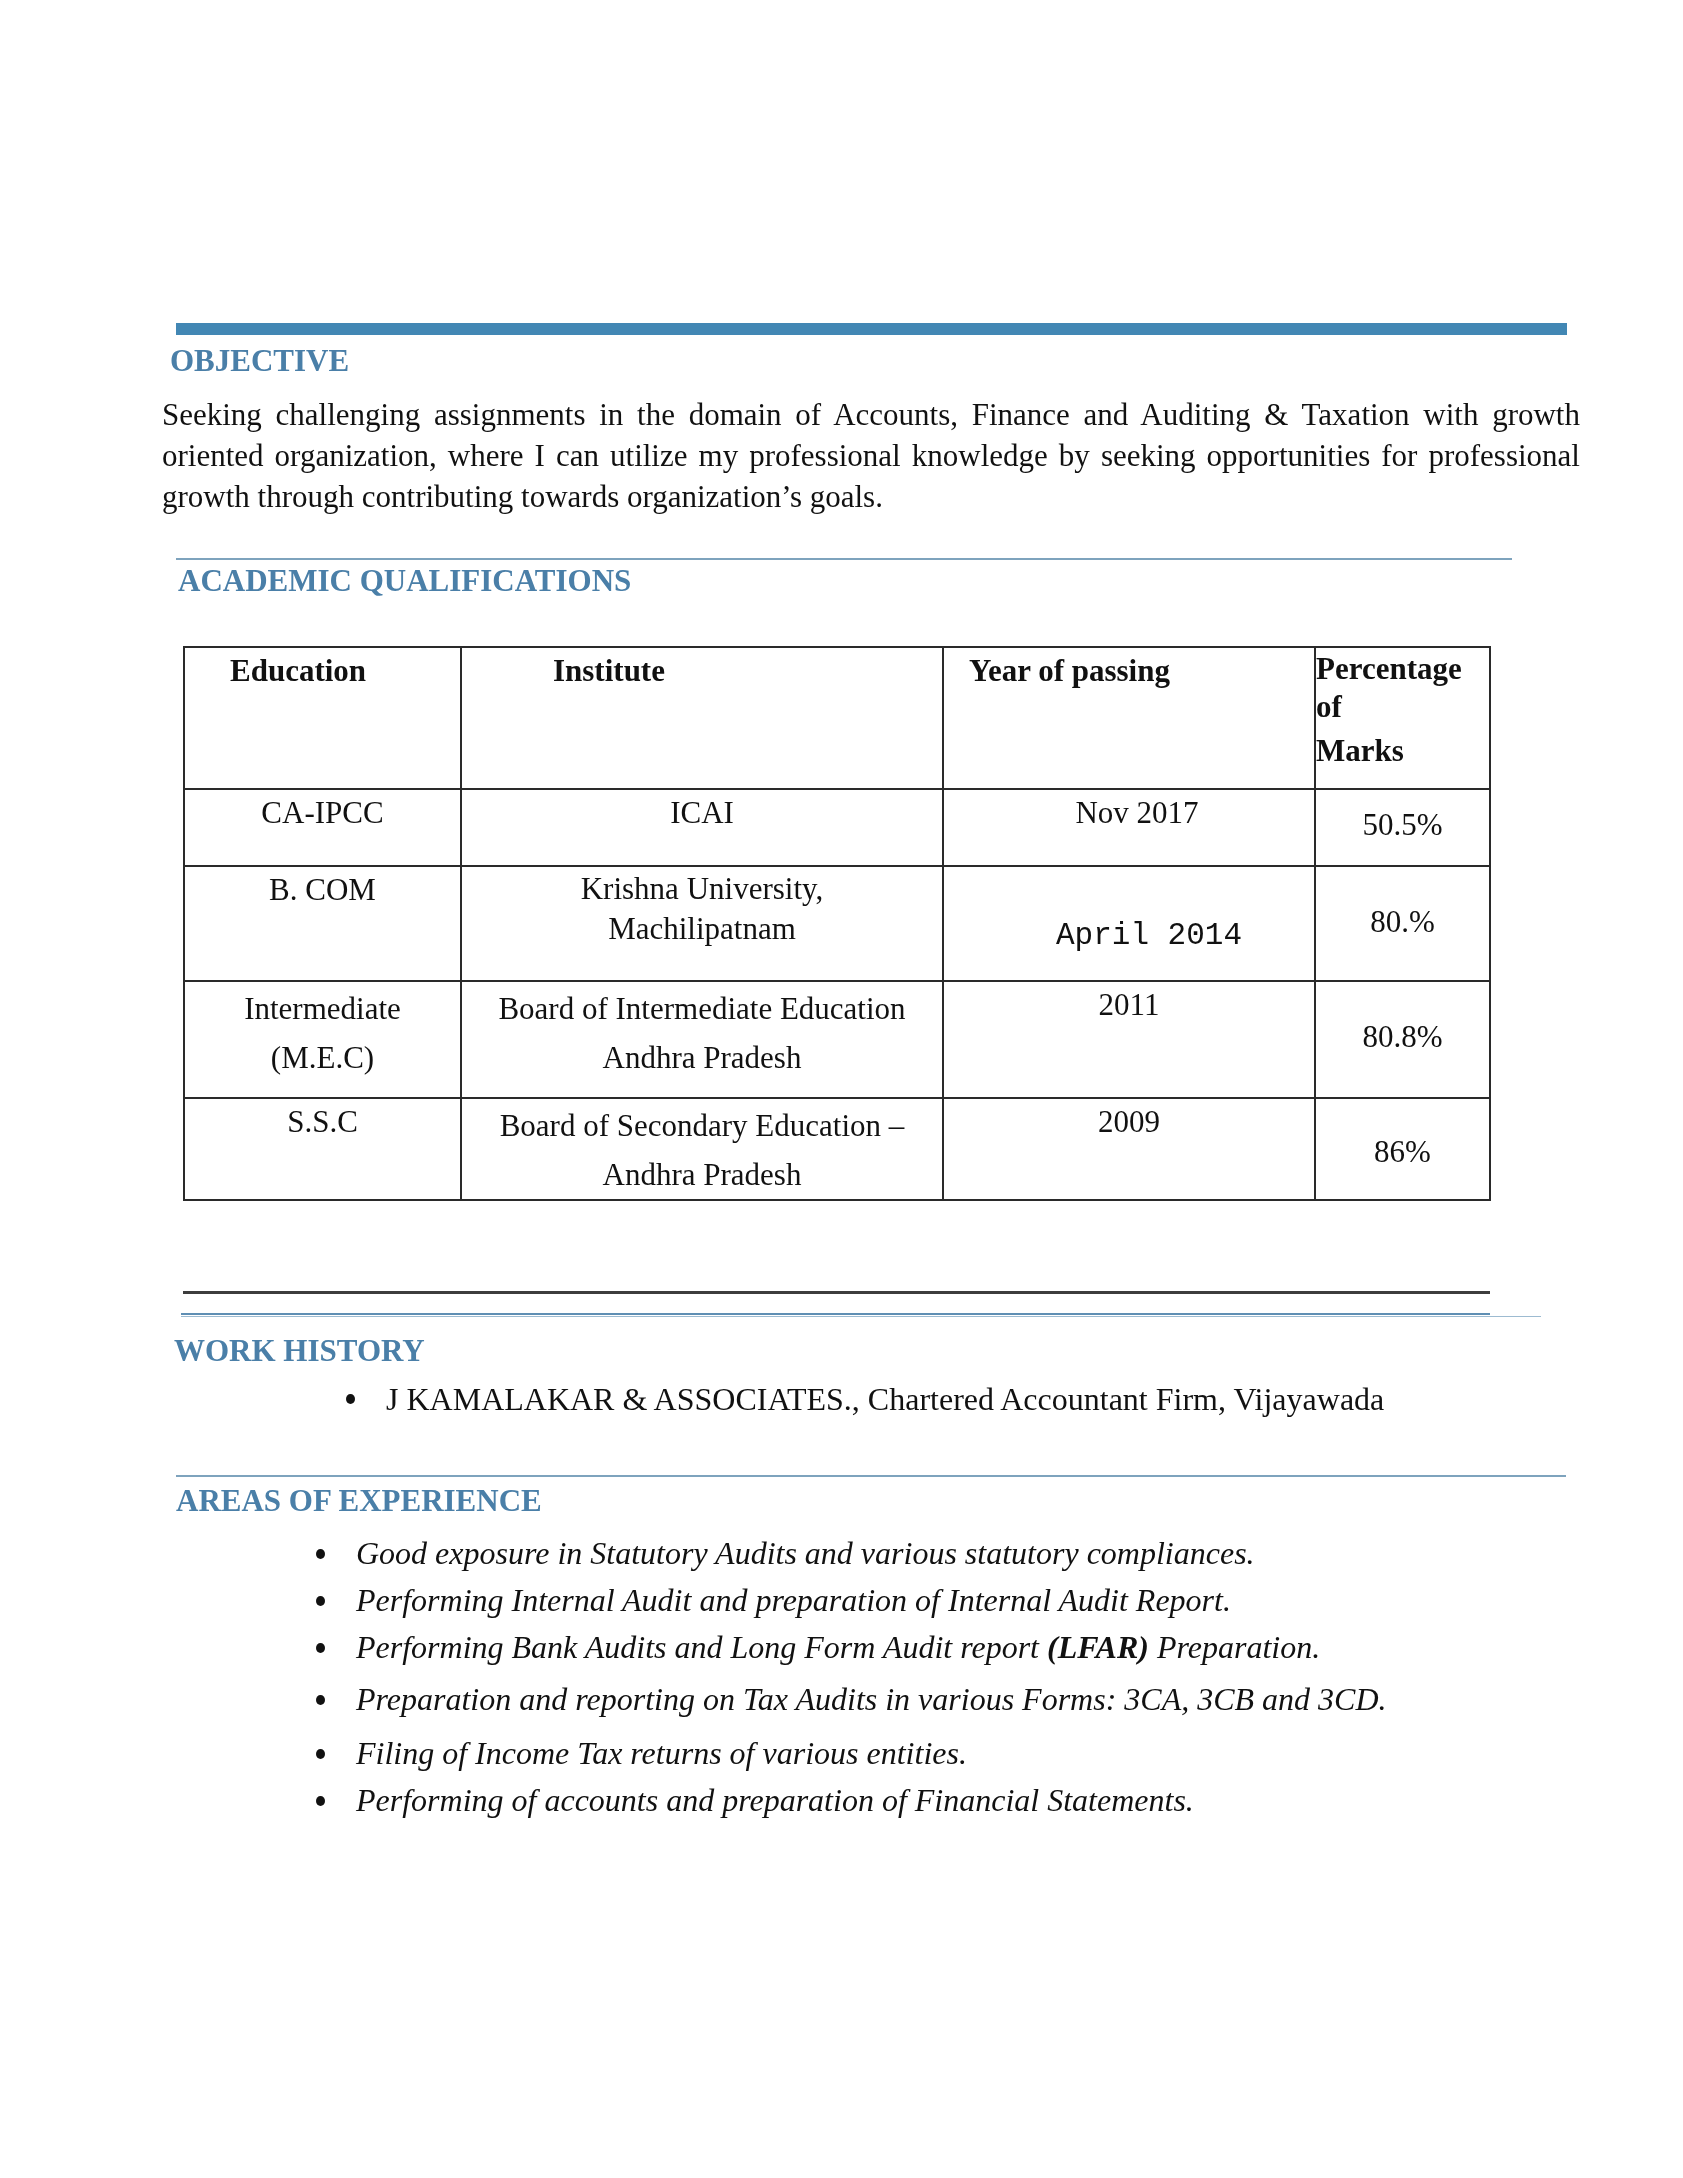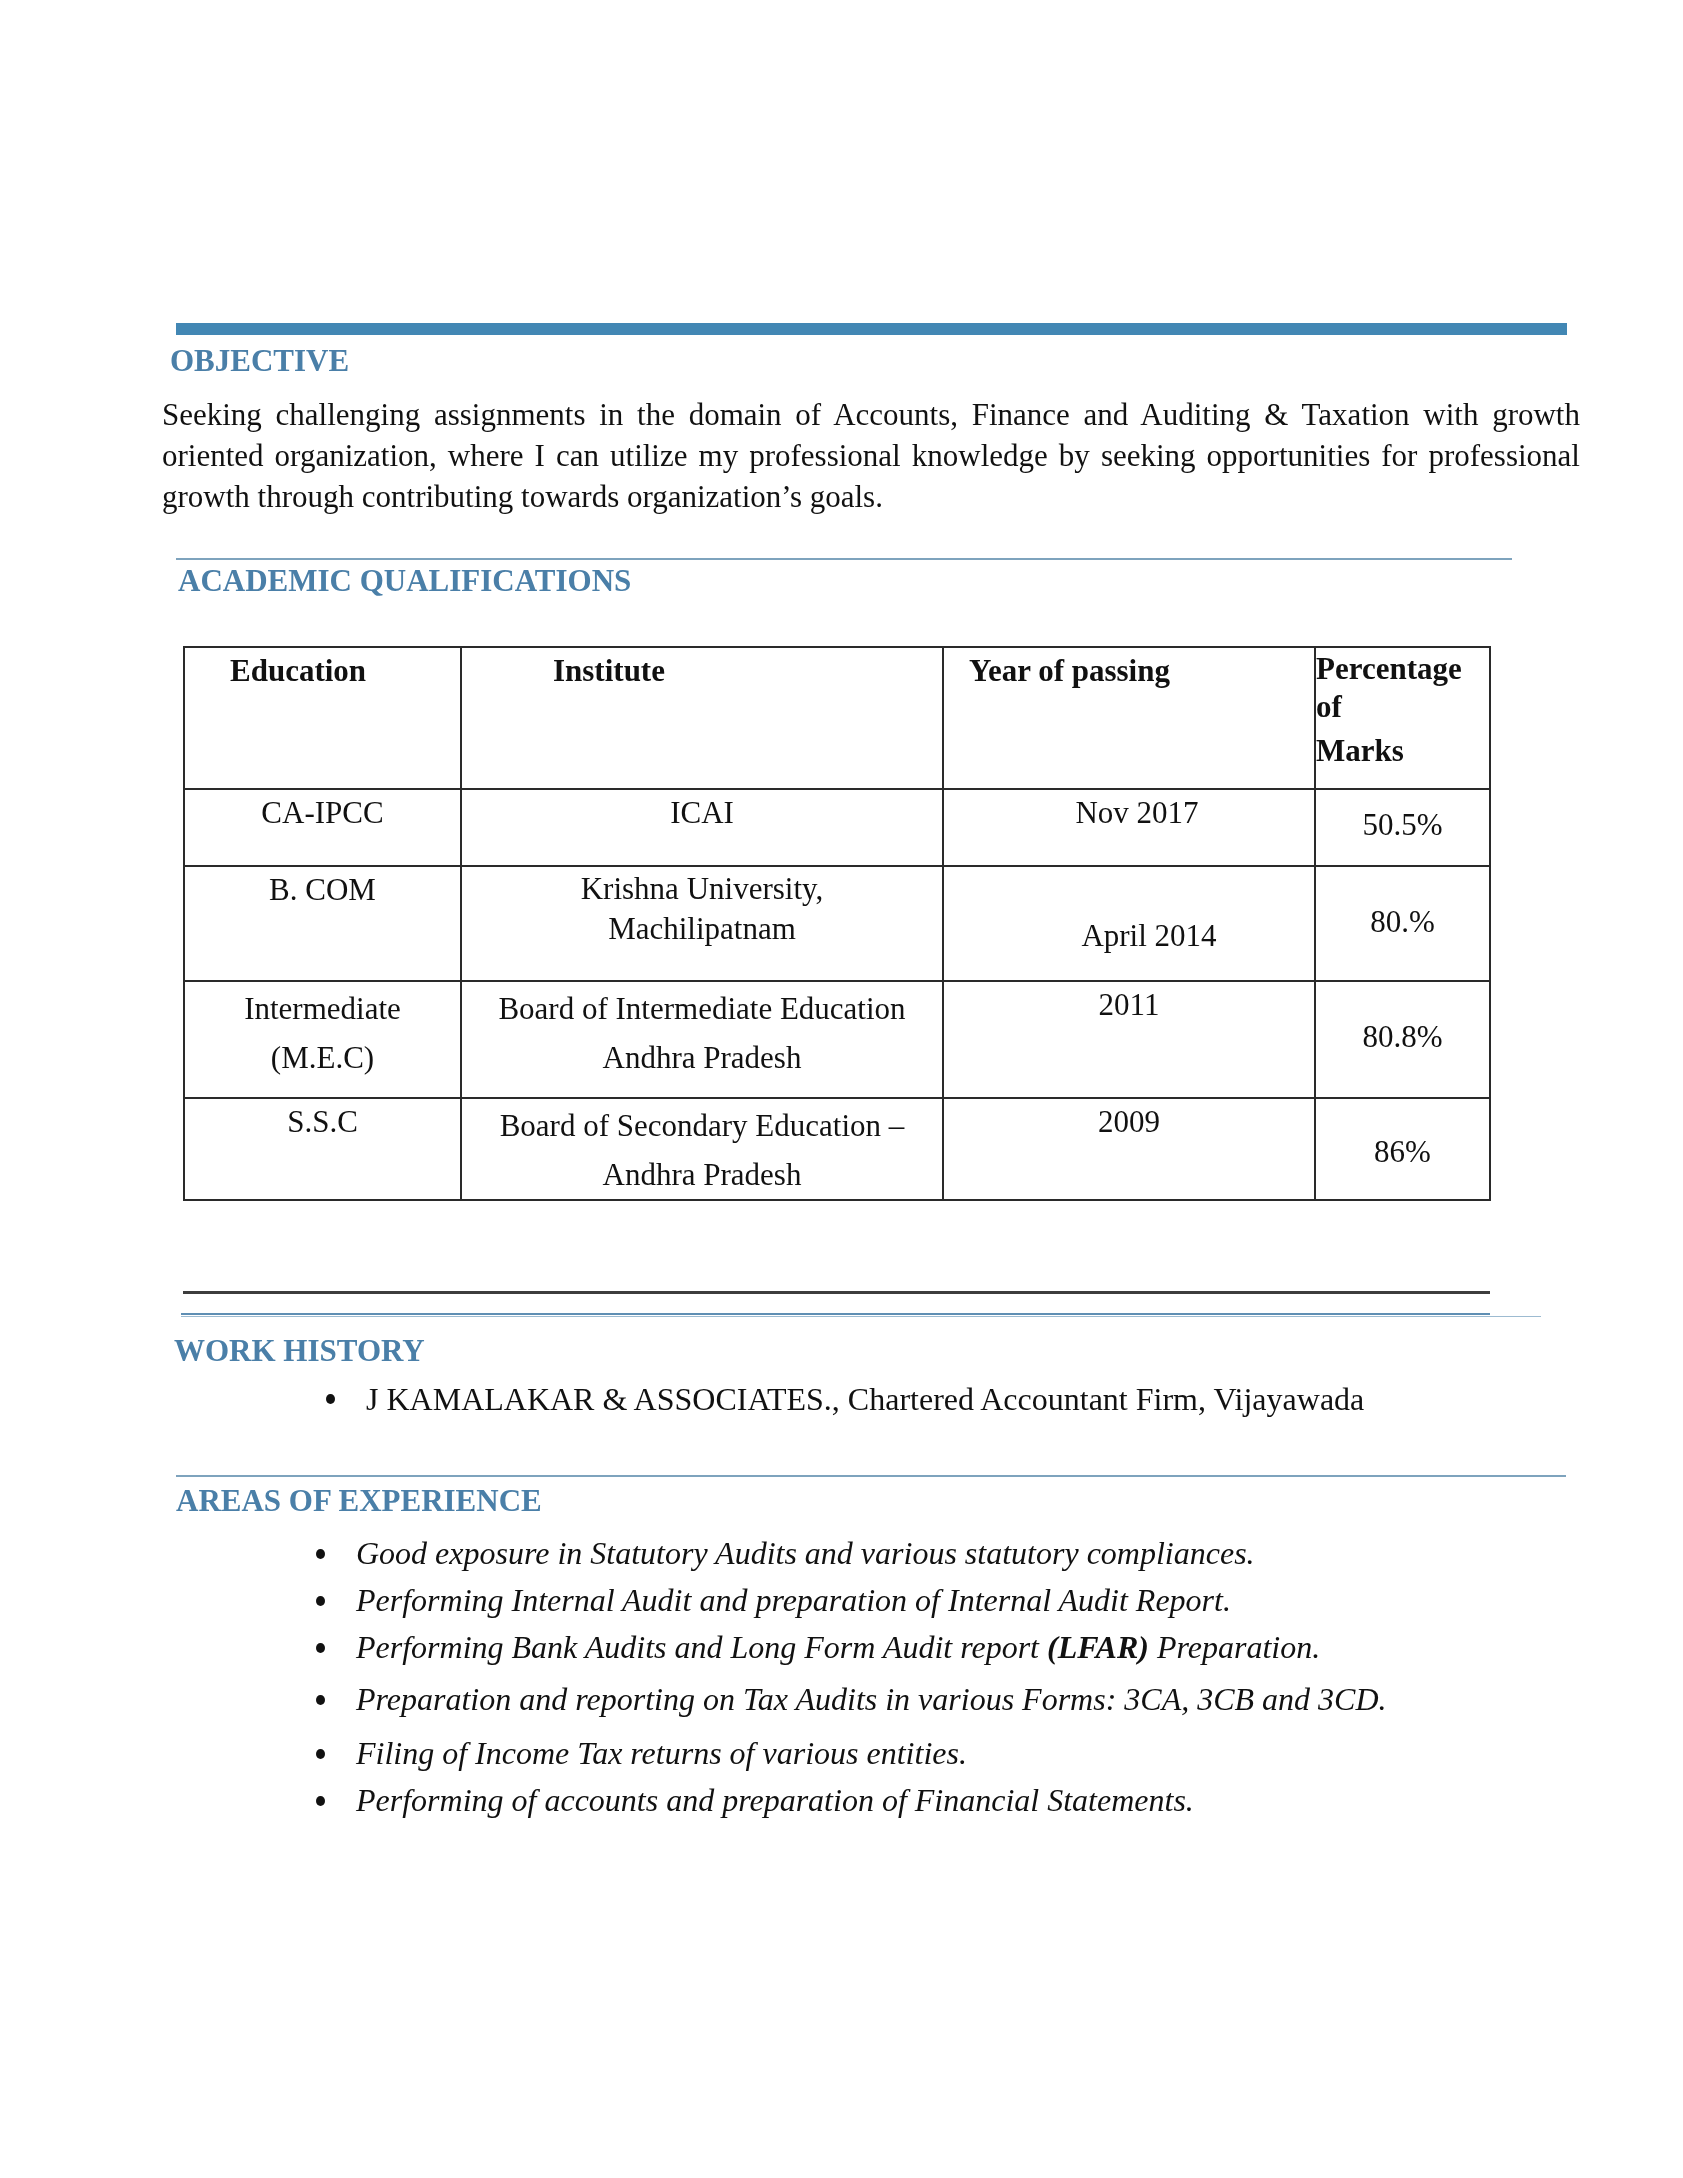--- a/index.html
+++ b/index.html
@@ -95,21 +95,21 @@
     <td class="c">
           <div style="padding-top:2px;">B. COM</div>
         </td>
     <td class="c">
       <div style="padding-top:2px; line-height:40px;">
         <div>Krishna University,</div>
         <div>Machilipatnam</div>
       </div>
     </td>
     <td class="c">
-          <div style="padding-top:48px; padding-left:40px;">April 2014</div>
+          <div style="padding-top:48px; padding-left:40px;font-family:Liberation Mono, monospace;">April 2014</div>
         </td>
     <td class="c">
           <div style="padding-top:34px;">80.%</div>
         </td>
   </tr>
 
   <tr style="height:117px;">
     <td class="c">
       <div style="padding-top:2px; line-height:49px;">
         <div>Intermediate</div>
@@ -148,21 +148,21 @@
         </td>
   </tr>
 </tbody>
   </table>
 
 <div class="abs rule-dark" style="left:183px; top:1291px; width:1307px;"></div>
 <div class="abs" style="left:181px; top:1313px; width:1309px; height:2px; background:#5f8fb4;"></div>
 <div class="abs" style="left:181px; top:1316px; width:1360px; height:1px; background:#9dbbd1;"></div>
 
 <div class="abs heading" style="left:174px; top:1335px;">WORK HISTORY</div>
-<ul class="abs bullets" style="left:366px; top:1378px;">
+<ul class="abs bullets" style="left:386px; top:1378px;">
   <li style="line-height:42px;"><span class="dot"></span><span>J KAMALAKAR &amp; ASSOCIATES., Chartered Accountant Firm, Vijayawada</span></li>
 </ul>
 
 <div class="abs rule" style="left:176px; top:1475px; width:1390px;"></div>
 <div class="abs heading" style="left:176px; top:1485px;">AREAS OF EXPERIENCE</div>
 <ul class="abs bullets" style="left:356px; top:1530px;font-style:italic;">
   <li style="height:47px; line-height:47px;"><span class="dot"></span><span>Good exposure in Statutory Audits and various statutory compliances.</span></li>
   <li style="height:47px; line-height:47px;"><span class="dot"></span><span>Performing Internal Audit and preparation of Internal Audit Report.</span></li>
   <li style="height:52px; line-height:47px;"><span class="dot" style="top:24px;"></span><span style="white-space:pre;">Performing Bank Audits and Long Form Audit report </span><b class="inline">(LFAR)</b><span style="white-space:pre;"> Preparation.</span></li>
   <li style="height:54px; line-height:47px;"><span class="dot" style="top:24px;"></span><span>Preparation and reporting on Tax Audits in various Forms: 3CA, 3CB and 3CD.</span></li>

